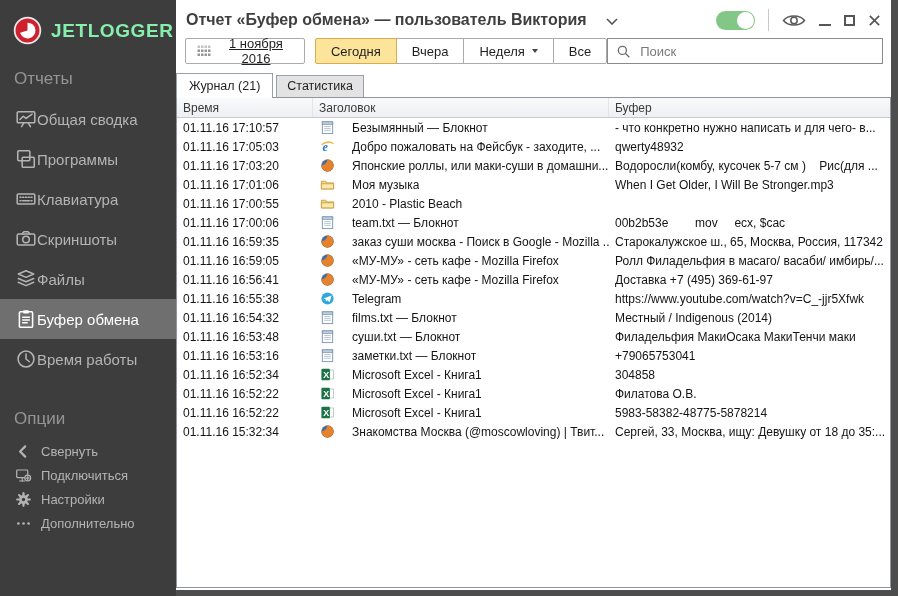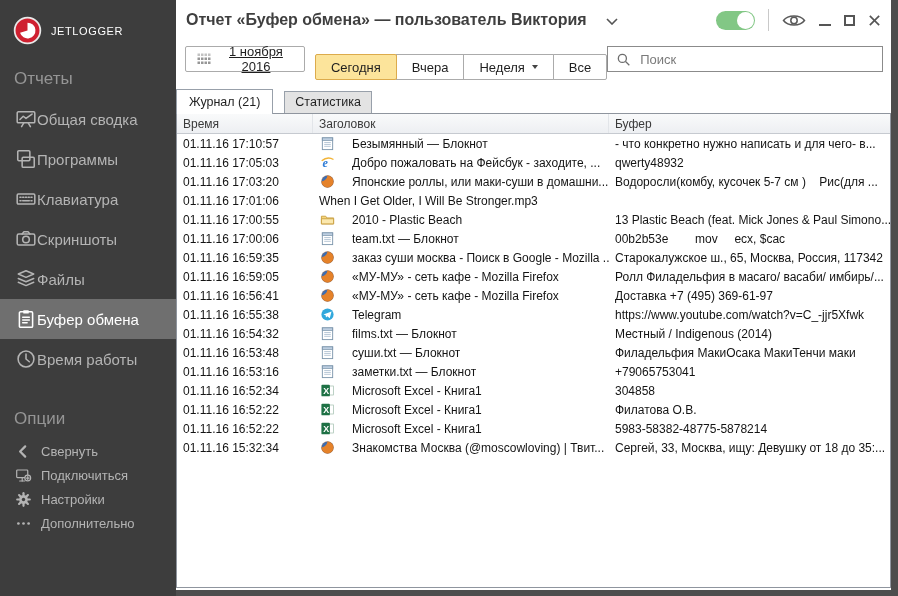--- a/index.html
+++ b/index.html
@@ -8,21 +8,21 @@
     width:898px; height:596px; overflow:hidden;
     font-family:"Liberation Sans", sans-serif;
     background:#4d4d4d;
   }
   .window { position:relative; width:898px; height:596px; background:#4d4d4d; }
 
   
   .sidebar { position:absolute; left:0; top:0; bottom:0; width:176px; background:#3d3d3d; color:#b4b4b4; overflow:hidden; }
   .logo { display:flex; align-items:center; gap:9px; padding:16px 0 0 13px; }
   .logo-mark svg { width:29px; height:29px; display:block; }
-  .logo-text { font-size:11px; font-weight:normal; letter-spacing:.6px; color:#ffffff; }
+  .logo-text { font-size:19px; font-weight:bold; letter-spacing:.6px; color:#86efac; }
   .nav-header { font-size:17px; color:#959595; padding:24px 0 10px 14px; }
   .nav-header-opts { padding-top:30px; }
   .nav-item { display:flex; align-items:center; height:40px; padding-left:14px; font-size:15px; cursor:pointer; }
   .nav-item .icn { width:23px; height:23px; flex:none; display:flex; align-items:center; justify-content:center; }
   .nav-item .icn svg { width:22px; height:22px; }
   .nav-item.selected { background:#6f6f6f; color:#fff; }
   .nav-item.small { height:24px; font-size:13px; gap:9px; }
   .nav-item.small .icn { width:18px; height:18px; }
   .nav-item.small .icn svg { width:17px; height:17px; }
   .nav-label { white-space:nowrap; }
@@ -40,33 +40,33 @@
   .wc-btn { background:none; border:0; padding:0; cursor:pointer; display:flex; align-items:center; justify-content:center; height:20px; }
   .eye svg { width:24px; height:17px; display:block; }
   .min-glyph { display:block; width:12px; height:2px; background:#555; margin-top:9px; }
   .max-glyph { display:block; width:11px; height:11px; border:2px solid #555; }
   .close svg { width:13px; height:13px; display:block; }
 
   
   .toolbar { display:flex; align-items:center; padding:3px 8px 9px 9px; }
   .date-btn { display:flex; align-items:center; gap:8px; border:1px solid #ababab; border-radius:2px; background:#fff; height:26px; padding:0 11px; font-size:13px; color:#1f1f1f; width:126px; cursor:pointer; font-family:inherit;text-decoration:underline; }
   .date-btn svg { width:14px; height:12px; flex:none; }
-  .filter-group { display:flex; margin-left:10px;margin-top:16px; }
+  .filter-group { display:flex; margin-left:10px; }
   .filter-btn { border:1px solid #ababab; background:#fff; height:26px; padding:0 15px; font-size:13px; color:#1f1f1f; display:flex; align-items:center; gap:7px; cursor:pointer; margin-left:-1px; font-family:inherit; }
   .filter-btn:first-child { margin-left:0; border-radius:2px 0 0 2px; }
   .filter-btn:last-child { border-radius:0 2px 2px 0; }
   .filter-btn.active { background:#fce49b; border-color:#dcab4c; position:relative; z-index:1; border-radius:2px; }
   .caret { width:0; height:0; border-left:3.5px solid transparent; border-right:3.5px solid transparent; border-top:4px solid #444; }
   .search { margin-left:auto; display:flex; align-items:center; gap:7px; border:1px solid #8b8b8b; height:26px; padding:0 8px; width:292px; background:#fff; }
   .search svg { width:15px; height:15px; flex:none; }
   .search input { border:0; outline:0; font-size:13px; width:100%; color:#0f172a; font-family:inherit; background:transparent; }
   .search input::placeholder { color:#7a7a7a; opacity:1; }
 
   
-  .tabs { display:flex; align-items:flex-end; position:relative; z-index:2; padding-left:0;gap:8px; }
+  .tabs { display:flex; align-items:flex-end; position:relative; z-index:2; padding-left:0; }
   .tab { font-size:12.5px; color:#1f1f1f; border:1px solid #98a0aa; border-bottom:0; background:#e3e3e3; padding:3px 10px 4px; margin-right:3px; cursor:pointer; white-space:nowrap; }
   .tab.active { background:#fff; padding:5px 12px 5px; margin-bottom:-1px; }
 
   
   .grid { flex:1; border:1px solid #8f959e; margin:0 0 2px 0; display:flex; flex-direction:column; overflow:hidden; position:relative; z-index:0; background:#fff; }
   .grid-header { display:flex; height:20px; flex:none; background:linear-gradient(#f9fafb,#edeff2); border-bottom:1px solid #c6cad0; font-size:12px; color:#3a3a3a; align-items:stretch; }
   .gh-cell { display:flex; align-items:center; padding-left:6px; border-right:1px solid #e2e5e9; cursor:pointer; }
   .gh-cell:last-child { border-right:0; }
   .col-time { width:136px; flex:none; }
   .col-title { width:296px; flex:none; }
@@ -335,29 +335,32 @@
             <div class="gr-cell col-time">01.11.16 17:03:20</div>
             <div class="gr-cell col-title title-cell"><span class="row-icn"><svg viewBox="0 0 16 16">
                   <circle cx="8" cy="8" r="6.4" fill="#3c6eb4"></circle>
                   <path d="M8 1.6 A6.4 6.4 0 1 1 1.6 8 A7.8 7.8 0 0 0 8 1.6" fill="#e5822a"></path>
                   <circle cx="8" cy="8" r="6.4" fill="none" stroke="#b35d19" stroke-width="0.4"></circle>
                 </svg></span><span class="title-text">Японские роллы, или маки-суши в домашни...</span></div>
             <div class="gr-cell col-buffer">Водоросли(комбу, кусочек 5-7 см )    Рис(для ...</div>
           </div>
           <div class="grid-row">
             <div class="gr-cell col-time">01.11.16 17:01:06</div>
+            <div class="gr-cell col-title title-cell"><span class="row-icn"><svg viewBox="0 0 16 16">
+                  <path d="M1.5 4.5 h4.6 l1.2 1.8 h7.2 v6.4 h-13 z" fill="#f6d57c" stroke="#caa143"></path>
+                  <path d="M1.5 7.2 h13 v5.5 h-13 z" fill="#fbe8ae" stroke="#caa143"></path>
+                </svg></span><span class="title-text">Моя музыка</span></div>
             <div class="gr-cell col-buffer">When I Get Older, I Will Be Stronger.mp3</div>
           </div>
           <div class="grid-row">
             <div class="gr-cell col-time">01.11.16 17:00:55</div>
             <div class="gr-cell col-title title-cell"><span class="row-icn"><svg viewBox="0 0 16 16">
                   <path d="M1.5 4.5 h4.6 l1.2 1.8 h7.2 v6.4 h-13 z" fill="#f6d57c" stroke="#caa143"></path>
                   <path d="M1.5 7.2 h13 v5.5 h-13 z" fill="#fbe8ae" stroke="#caa143"></path>
                 </svg></span><span class="title-text">2010 - Plastic Beach</span></div>
-            <div class="gr-cell col-buffer">13 Plastic Beach (feat. Mick Jones &amp; Paul Simono...</div>
           </div>
           <div class="grid-row">
             <div class="gr-cell col-time">01.11.16 17:00:06</div>
             <div class="gr-cell col-title title-cell"><span class="row-icn"><svg viewBox="0 0 16 16">
                   <rect x="2.5" y="2" width="11" height="12.5" fill="#fff" stroke="#7e97ad"></rect>
                   <rect x="2.5" y="2" width="11" height="2.6" fill="#c9d9ea" stroke="#7e97ad"></rect>
                   <g stroke="#9fb4c8" stroke-width="0.8">
                     <line x1="4.5" y1="7" x2="11.5" y2="7"></line>
                     <line x1="4.5" y1="9" x2="11.5" y2="9"></line>
                     <line x1="4.5" y1="11" x2="11.5" y2="11"></line>

